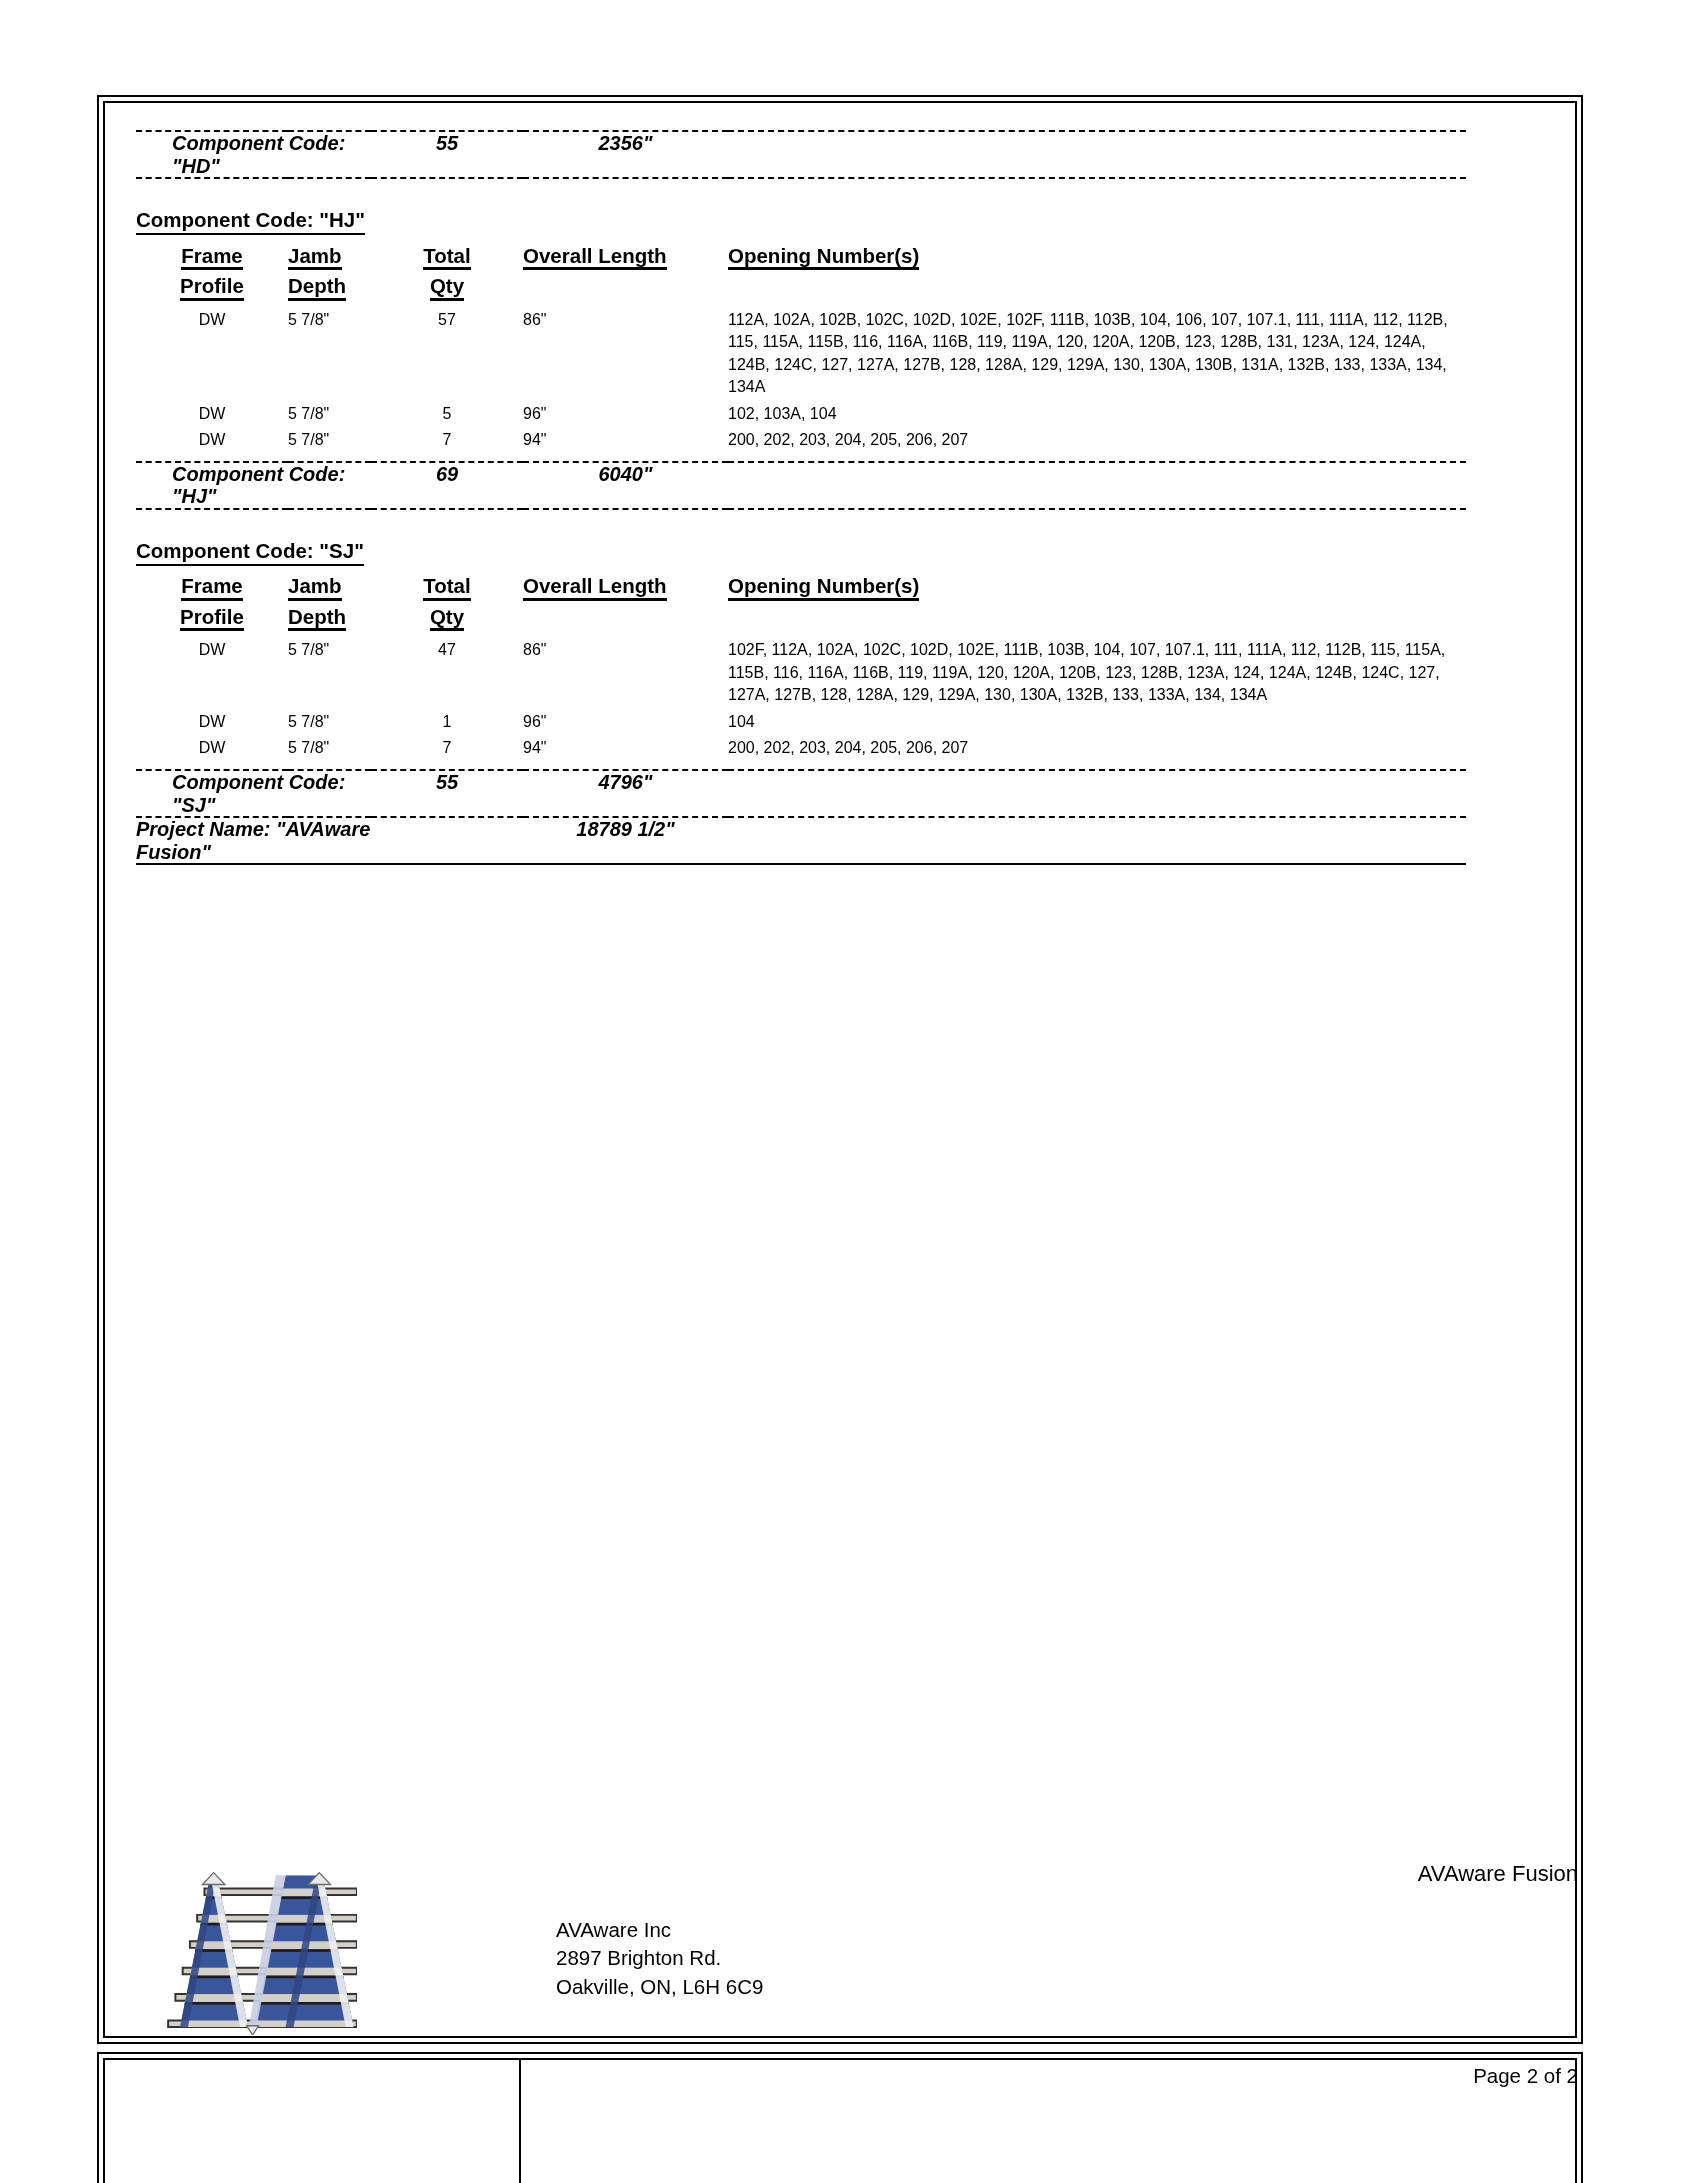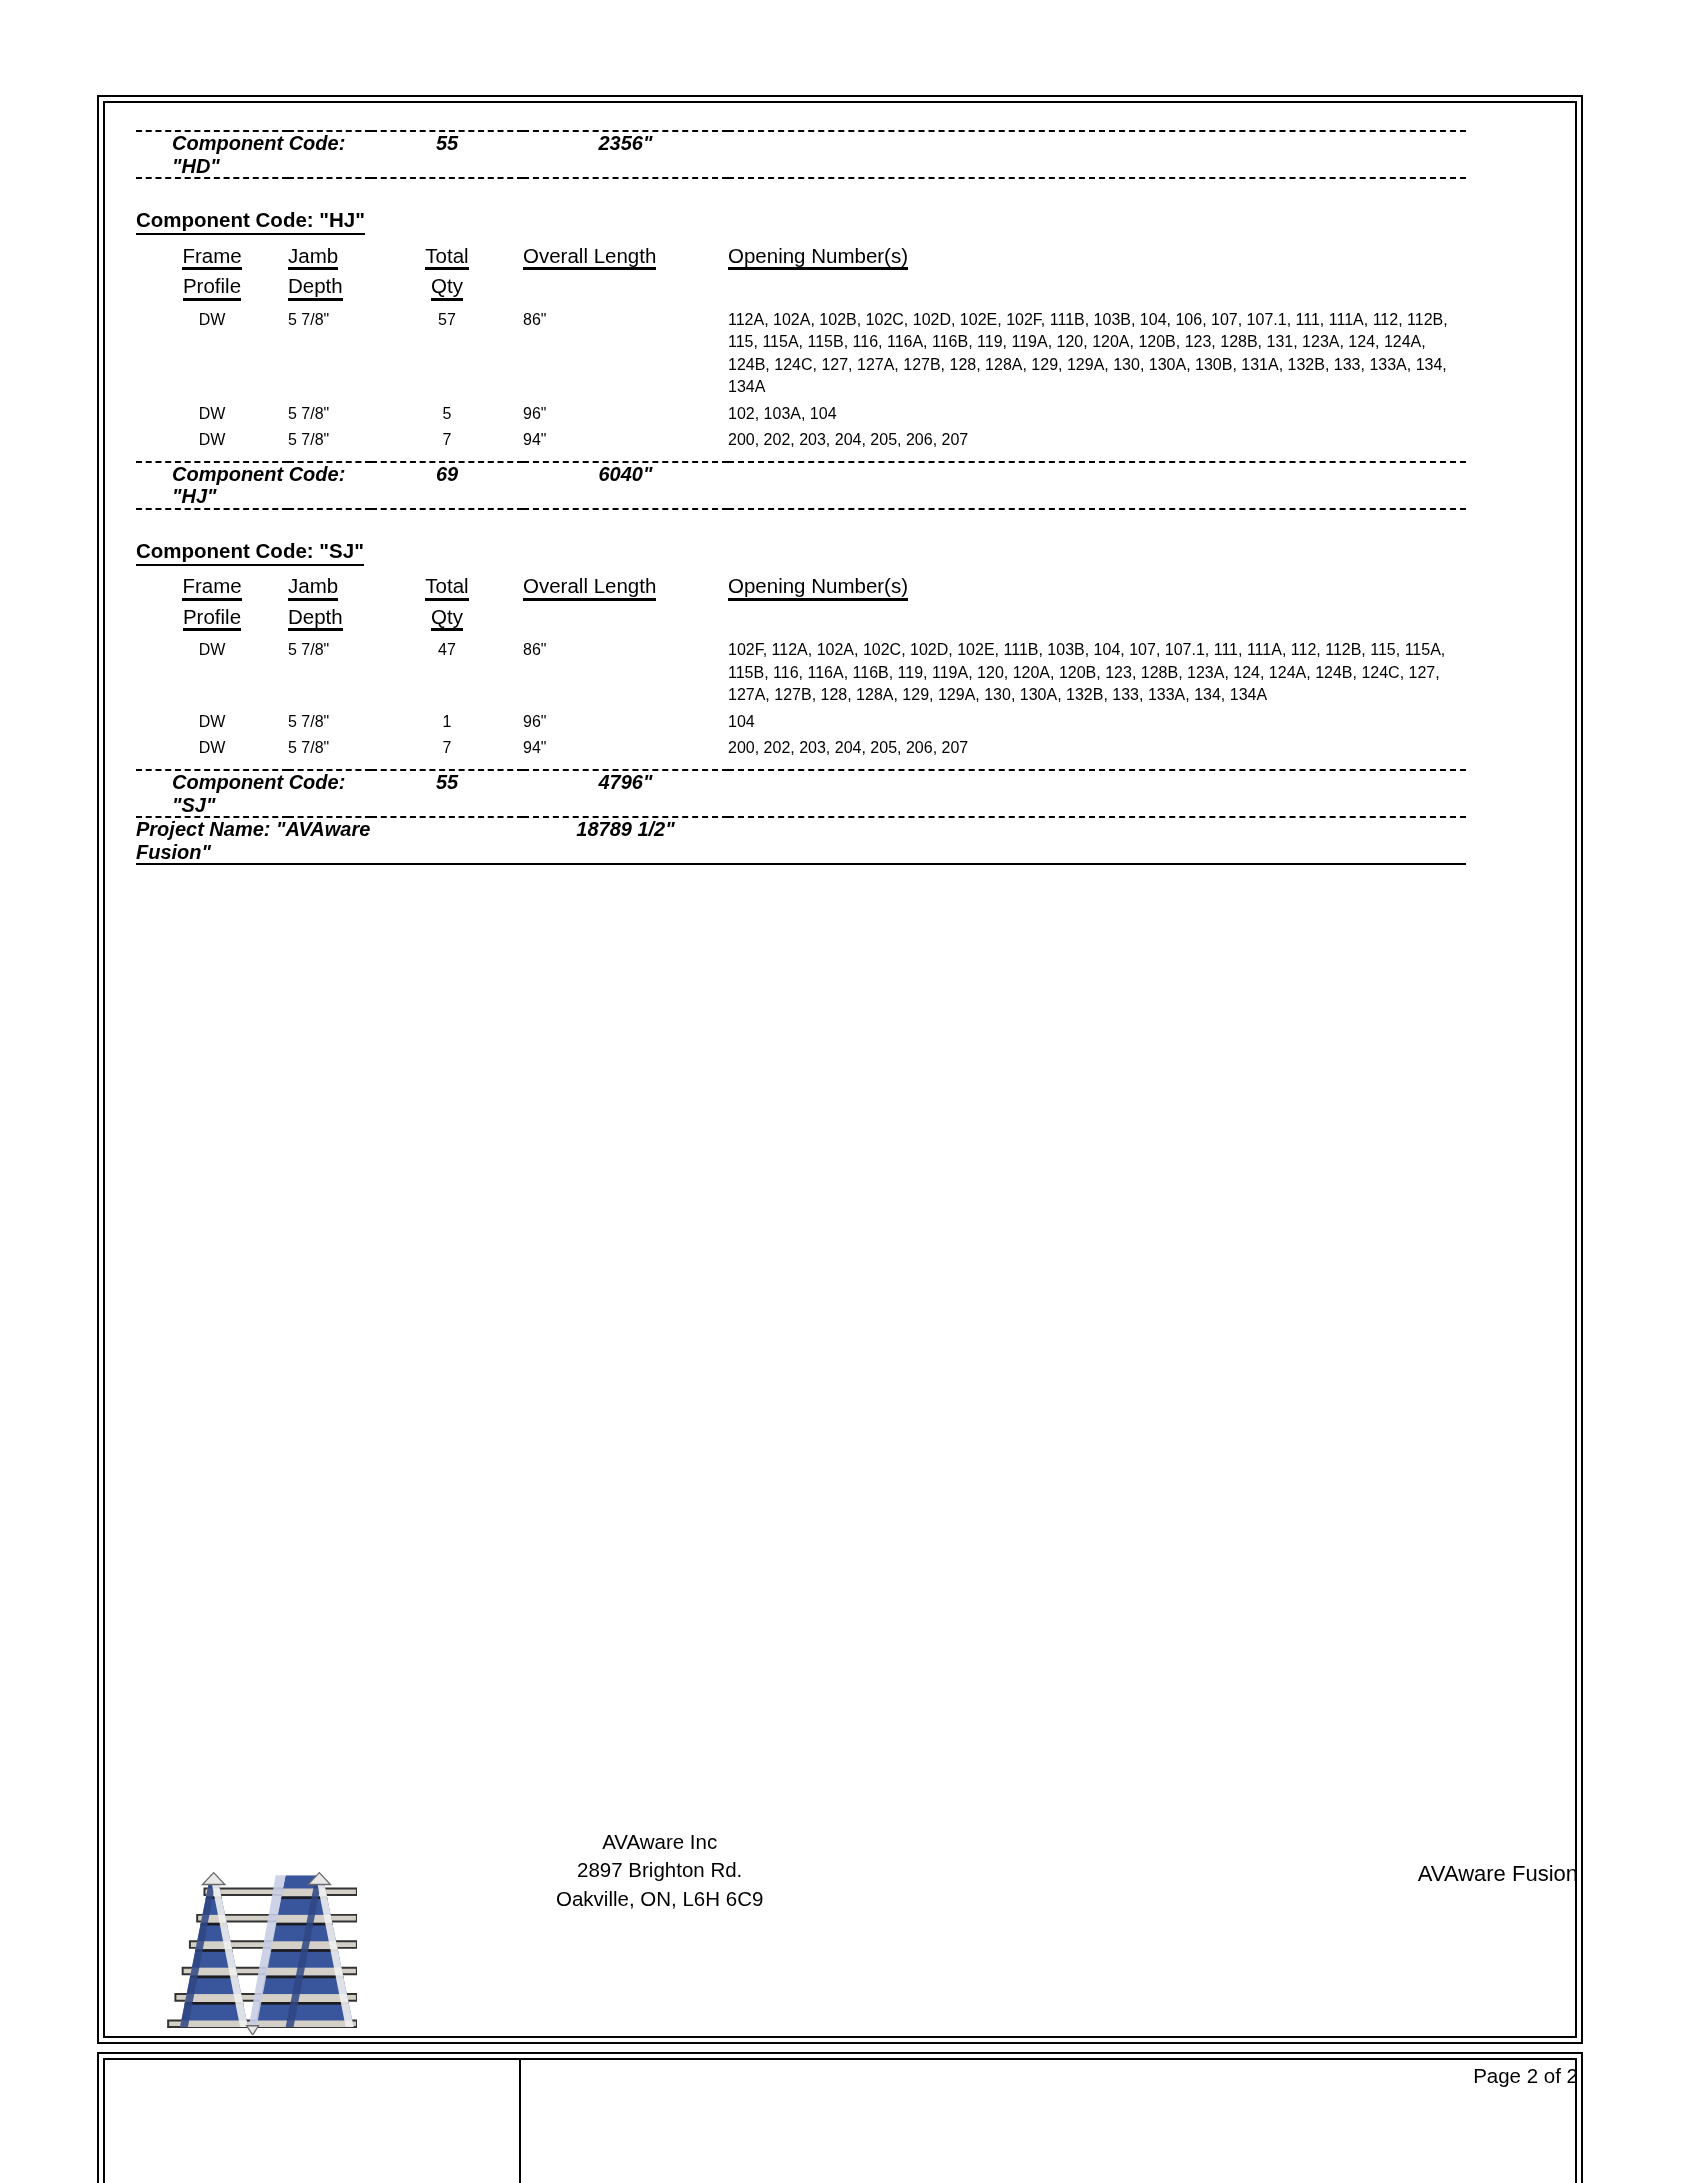--- a/index.html
+++ b/index.html
@@ -105,21 +105,21 @@
     font-size: 20.5px;
     display: inline-block;
     border-bottom: 2.6px solid #000;
     padding-bottom: 1.3px;
     line-height: 24px;
   }
 
   
   .colhead span {
     display: inline-block;
-    font-weight: normal;
+    font-weight: bold;
     font-size: 20.5px;
     border-bottom: 3.3px solid #000;
     line-height: 22px;
     padding-bottom: 0.7px;
   }
   tr.colhead-1 td { padding-top: 9.3px; }
   tr.colhead-2 td { padding-top: 4.6px; padding-bottom: 4px; }
 
   
   tr.datarow td { padding-top: 4px; font-size: 16px; line-height: 22.5px; }
@@ -165,24 +165,23 @@
     position: absolute;
     left: 519px;
     top: 2059px;
     width: 0px;
     height: 189px;
     border-left: 2px solid #000;
   }
   .footer-address {
     position: absolute;
     left: 556px;
-    top: 1828px;
+    top: 1916px;
     font-size: 20.5px;
     line-height: 28.4px;
-    text-align: center;
   }
   .footer-right {
     position: absolute;
     right: 109px;
     top: 1860px;
     font-size: 22px;
     line-height: 28.4px;
     text-align: right;
   }
   .page-num {

